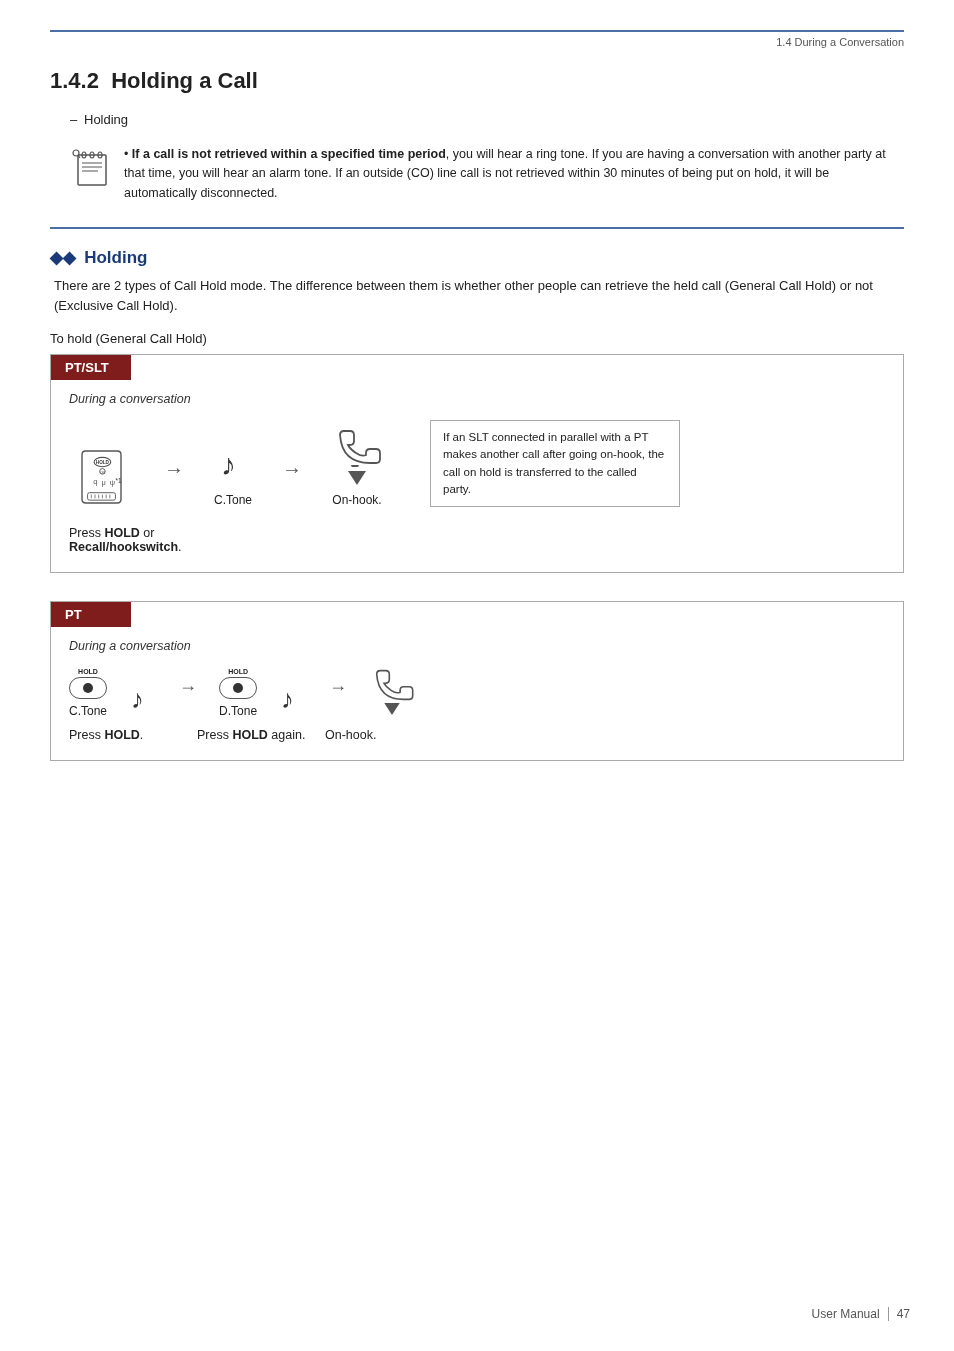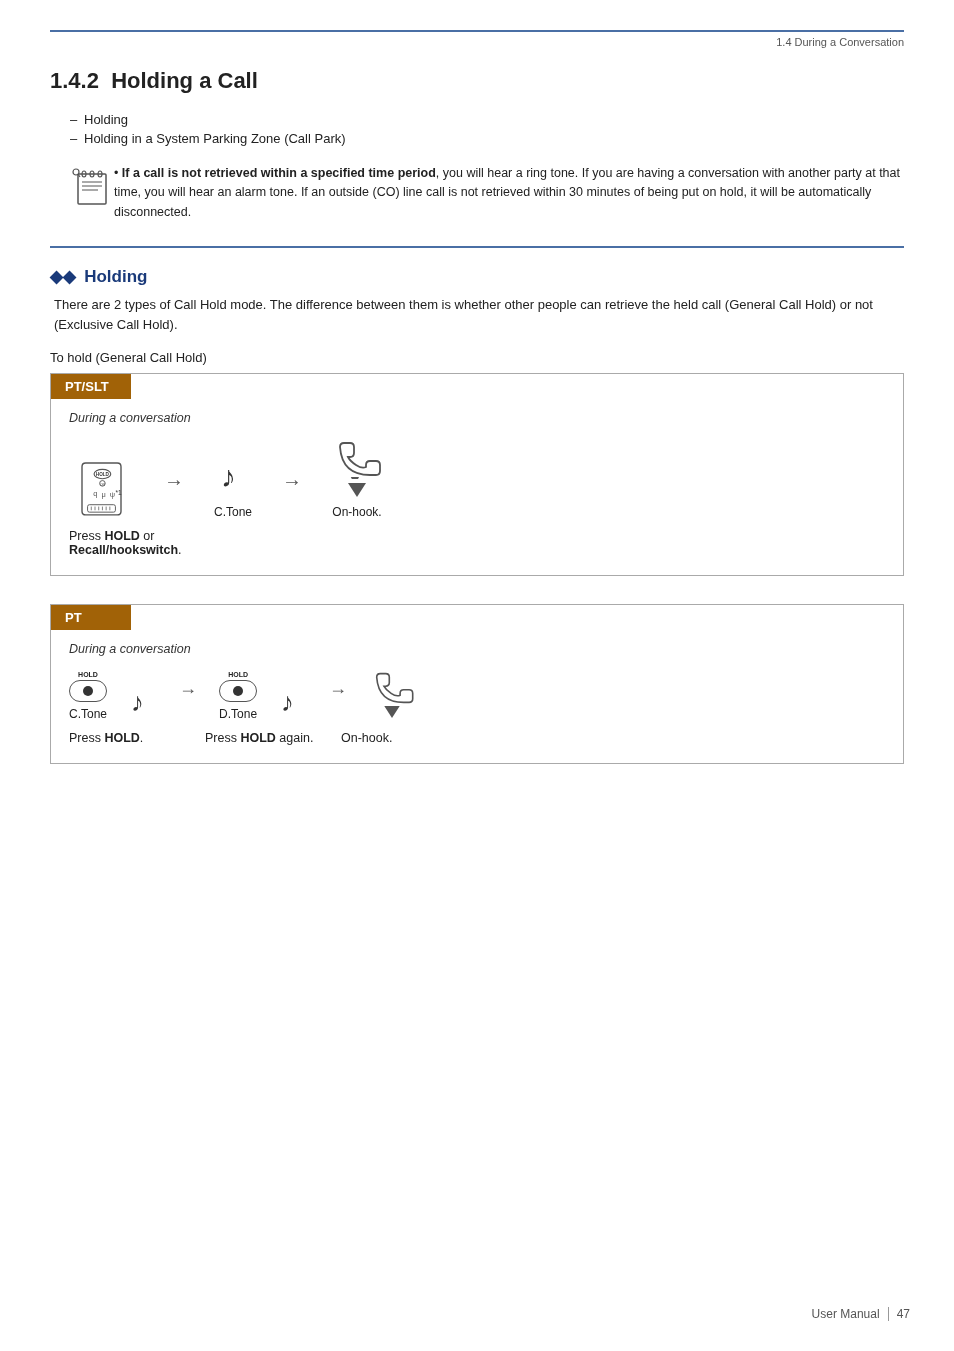--- a/index.html
+++ b/index.html
@@ -44,21 +44,21 @@
       font-size: 13px;
     }
     .bullet-list li::before {
       content: '–';
       position: absolute;
       left: 0;
     }
     .notice-box {
       display: flex;
       align-items: flex-start;
-      gap: 0;
+      gap: 10px;
       margin-bottom: 24px;
       padding-left: 20px;
     }
     .notice-icon {
       flex-shrink: 0;
       width: 44px;
       height: 44px;
     }
     .notice-text {
       font-size: 12.5px;
@@ -92,21 +92,21 @@
       font-size: 13px;
       margin-bottom: 8px;
     }
     .diagram-box {
       border: 1px solid #aaa;
       margin-bottom: 28px;
       padding: 0;
       overflow: hidden;
     }
     .diagram-header {
-      background: #a16207;
+      background: #7f1d1d;
       color: #fff;
       font-size: 13px;
       font-weight: bold;
       padding: 5px 14px;
       display: inline-block;
       min-width: 80px;
     }
     .diagram-body {
       padding: 12px 18px 18px 18px;
     }
@@ -203,21 +203,21 @@
       display: flex;
       flex-direction: column;
       align-items: center;
     }
     .e-item .lbl {
       font-size: 12px;
       margin-top: 5px;
     }
     .press-cols {
       display: flex;
-      gap: 16px;
+      gap: 8px;
       margin-top: 8px;
     }
     .pc {
       font-size: 12.5px;
       min-width: 120px;
     }
     .pc strong { font-weight: bold; }
   </style>
 </head>
 <body>
@@ -227,21 +227,20 @@
   <div class="top-bar">
     <span>1.4 During a Conversation</span>
   </div>
 
   <div class="section-title">
     <span>1.4.2</span>&nbsp;&nbsp;<span>Holding a Call</span>
   </div>
 
   <ul class="bullet-list">
     <li><span>Holding</span></li>
-    <li><span>Holding in a System Parking Zone (Call Park)</span></li>
   </ul>
 
   <div class="notice-box">
 
     <div class="notice-icon">
       <svg width="44" height="44" viewBox="0 0 44 44">
 
         <rect x="8" y="10" width="28" height="30" rx="1" fill="none" stroke="#555" stroke-width="1.5"></rect>
 
         <ellipse cx="14" cy="10" rx="2" ry="3" fill="none" stroke="#555" stroke-width="1.2"></ellipse>
@@ -327,23 +326,26 @@
             <text x="16" y="46" font-size="14" fill="#555">▼</text>
           </svg>
           <div style="margin-top: 4px;">
             <svg width="18" height="14" viewBox="0 0 18 14">
                 <polygon points="9,14 0,0 18,0" fill="#555"></polygon>
               </svg>
           </div>
           <div class="lbl">On-hook.</div>
         </div>
 
+        <div class="callout-box">
+          <span>If an SLT connected in parallel with a PT makes another call after going on-hook, the call on hold is transferred to the called party.</span>
+        </div>
       </div>
 
-      <div class="press-label" style="margin-top: 10px;">
+      <div class="press-label" style="margin-top: 19px;">
         <span>Press </span><strong>HOLD</strong><span> or</span><br>
         <strong>Recall/hookswitch</strong><span>.</span>
       </div>
     </div>
   </div>
 
   <div class="diagram-box">
     <div class="diagram-header">PT</div>
     <div class="diagram-body">
       <div class="during-conversation">During a conversation</div>

